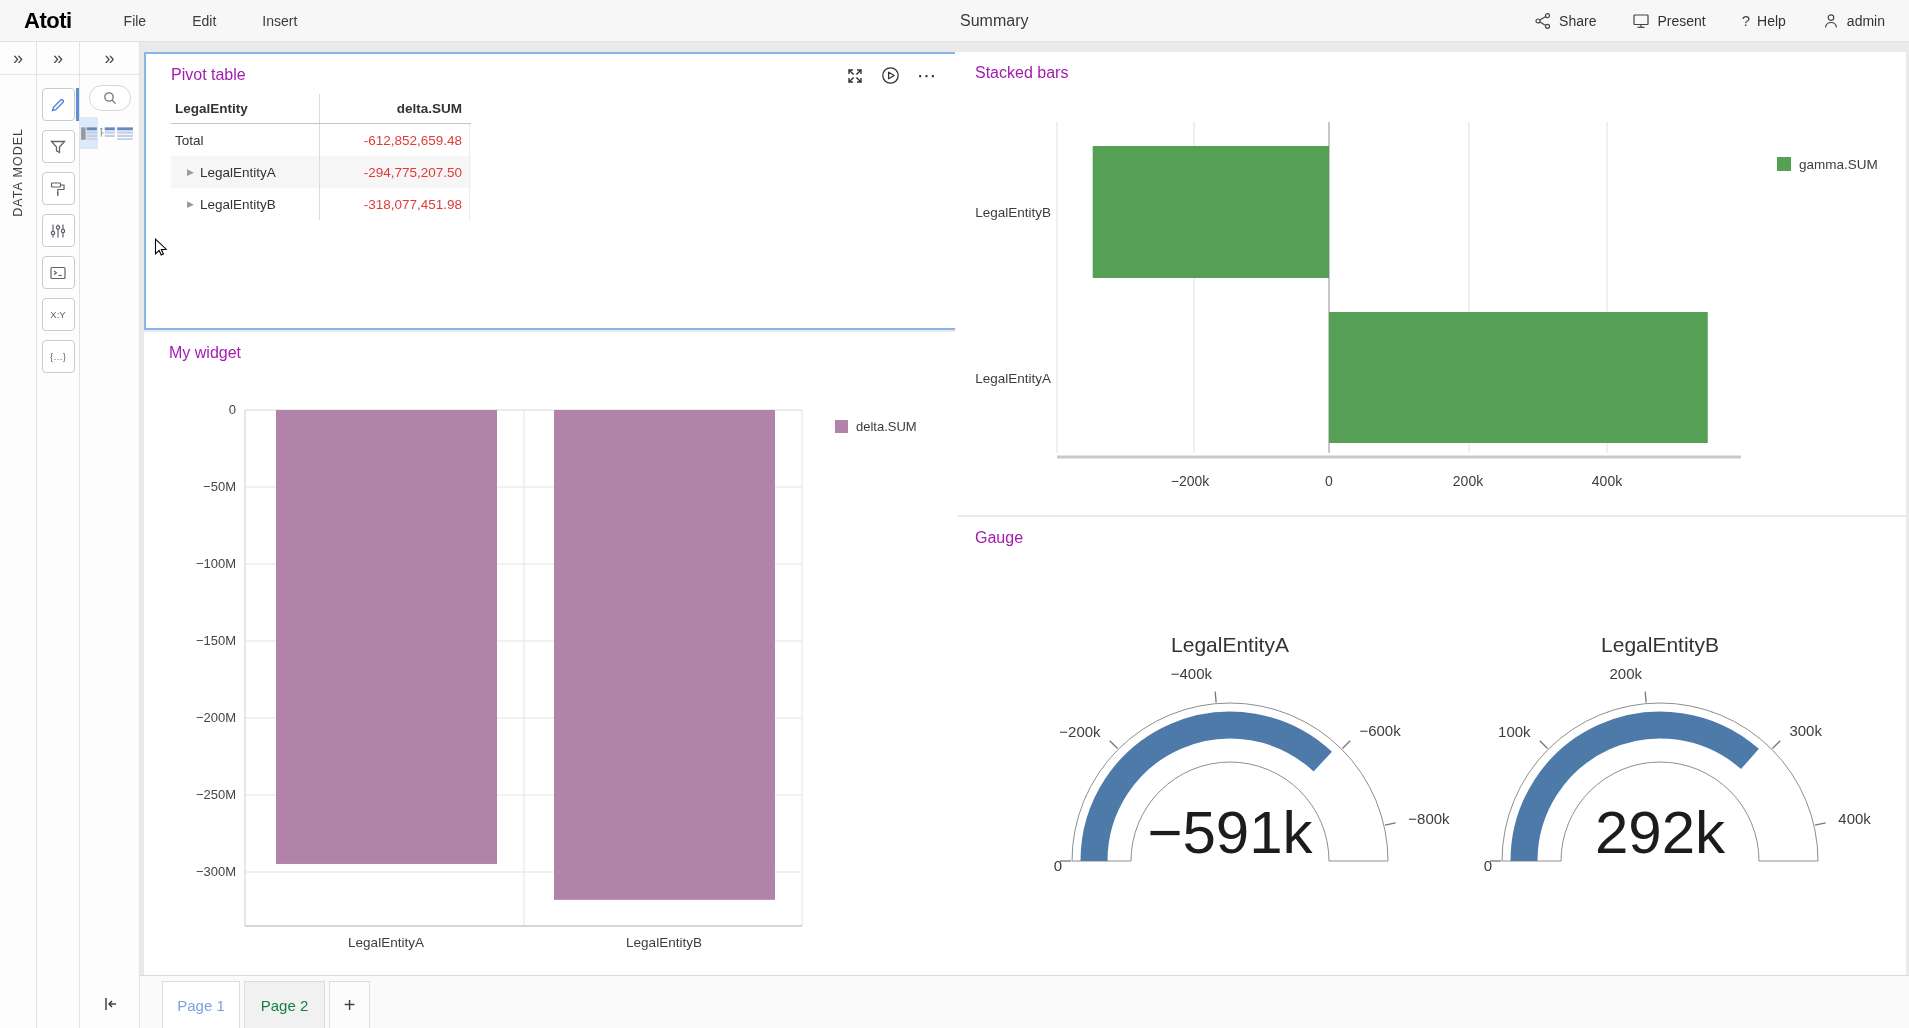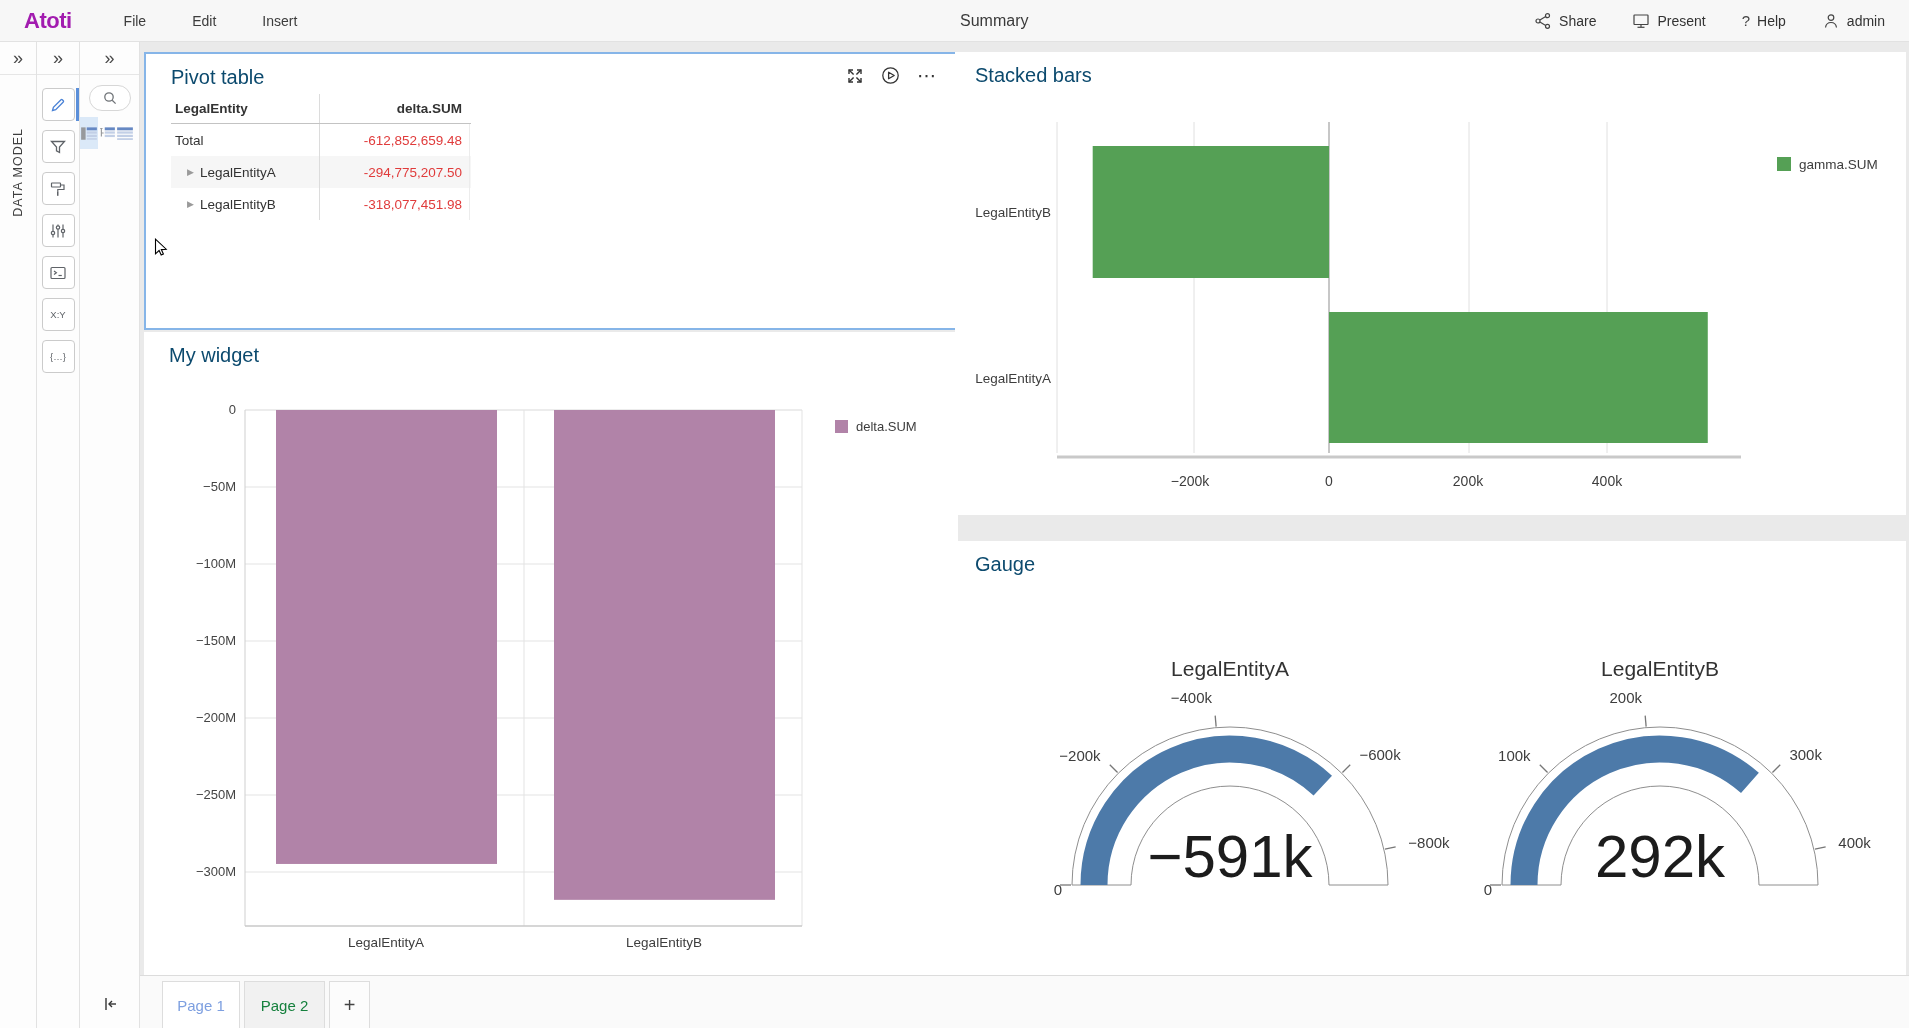--- a/index.html
+++ b/index.html
@@ -1,21 +1,21 @@
 <!DOCTYPE html>
 <html><head>
 <meta charset="utf-8">
 <style>
   *{box-sizing:border-box;margin:0;padding:0}
   html,body{width:1909px;height:1028px;overflow:hidden}
   body{font-family:"Liberation Sans",sans-serif;font-size:13px;color:#333;background:#e9e9e9}
   svg{font-family:inherit}
   
   .topbar{position:absolute;top:0;left:0;width:1909px;height:42px;background:#f7f7f7;border-bottom:1px solid #e2e2e2;display:flex;align-items:center;z-index:10}
-  .logo{font-weight:bold;font-size:22px;color:#a21caf;margin-left:24px;letter-spacing:-.5px}
+  .logo{font-weight:bold;font-size:22px;color:#000000;margin-left:24px;letter-spacing:-.5px}
   .menus{display:flex;margin-left:52px;gap:46px;font-size:14px;color:#3c3c3c}
   .menu{cursor:default}
   .tb-title{position:absolute;left:960px;font-size:16px;color:#3a3a3a}
   .actions{position:absolute;right:24px;display:flex;gap:36px;align-items:center;font-size:14px;color:#333}
   .action{display:flex;align-items:center;gap:7px}
   .qmark{font-size:15px;color:#444}
   
   .work{position:absolute;top:42px;left:0;width:1909px;height:986px;display:flex}
   .rail{background:#fdfdfd;border-right:1px solid #e2e2e2;position:relative;flex:none}
   .rail-head{height:33px;display:flex;align-items:center;justify-content:center;border-bottom:1px solid #e6e6e6}
@@ -30,25 +30,25 @@
   .tool-ind{position:absolute;right:0;top:46px;width:3px;height:33px;background:#5b8fd9}
   .searchpill{width:42px;height:26px;border:1px solid #d7d7d7;border-radius:13px;margin:10px auto 6px;display:flex;align-items:center;justify-content:center;background:#fff}
   .gallery{display:flex;flex-direction:row}
   .gitem{height:32px;display:flex;align-items:center;justify-content:center}
   .gitem.sel{background:#dbe9f8}
   .gsep{height:1px;background:#e5e5e5;margin:2px 9px}
   .collapse{position:absolute;bottom:14px;left:0;width:100%;display:flex;justify-content:center}
   
   .main{position:relative;flex:1;background:#eaeaea;overflow:hidden}
   .panel{position:absolute;background:#fff}
-  .ptitle{position:absolute;left:25px;top:12px;font-size:20px;color:#0c4a6e}
+  .ptitle{position:absolute;left:25px;top:12px;font-size:16px;color:#a21caf}
   .panel-pivot{left:4px;top:10px;width:814px;height:278px;border:2px solid #86b5e8}
   .panel-mywidget{left:4px;top:290px;width:814px;height:643px}
   .panel-stacked{left:815px;top:10px;width:951px;height:463px}
-  .panel-gauge{left:815px;top:499px;width:951px;height:458px}
+  .panel-gauge{left:815px;top:475px;width:951px;height:458px}
   .pivot-icons{position:absolute;right:20px;top:12px;display:flex;gap:17px;align-items:center;color:#333}
   .more-dots{font-size:19px;line-height:1;color:#333}
   
   .pvtable{position:absolute;left:25px;top:40px;width:300px;font-size:13.5px}
   .prow{display:flex;align-items:center;height:32px}
   .phead{height:30px;font-weight:bold}
   .pc1{width:148px;padding-left:4px;display:flex;align-items:center;gap:6px}
   .pc2{width:151px;text-align:right;padding-right:7px;border-left:1px solid #dcdcdc;height:100%;display:flex;align-items:center;justify-content:flex-end;border-right:1px solid #ececec}
   .phead .pc2{border-right:1px solid transparent}
   .prow.hdr-line{border-bottom:1px solid #c3c3c3}

